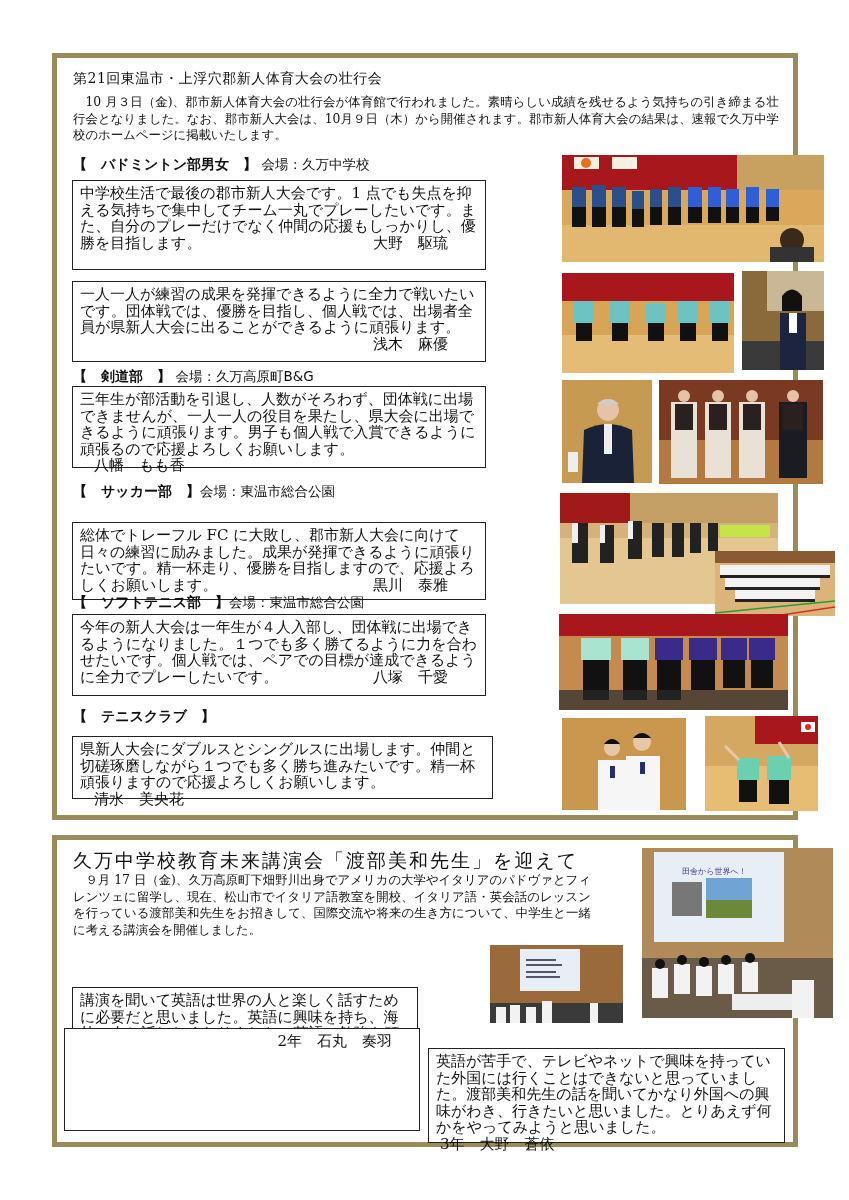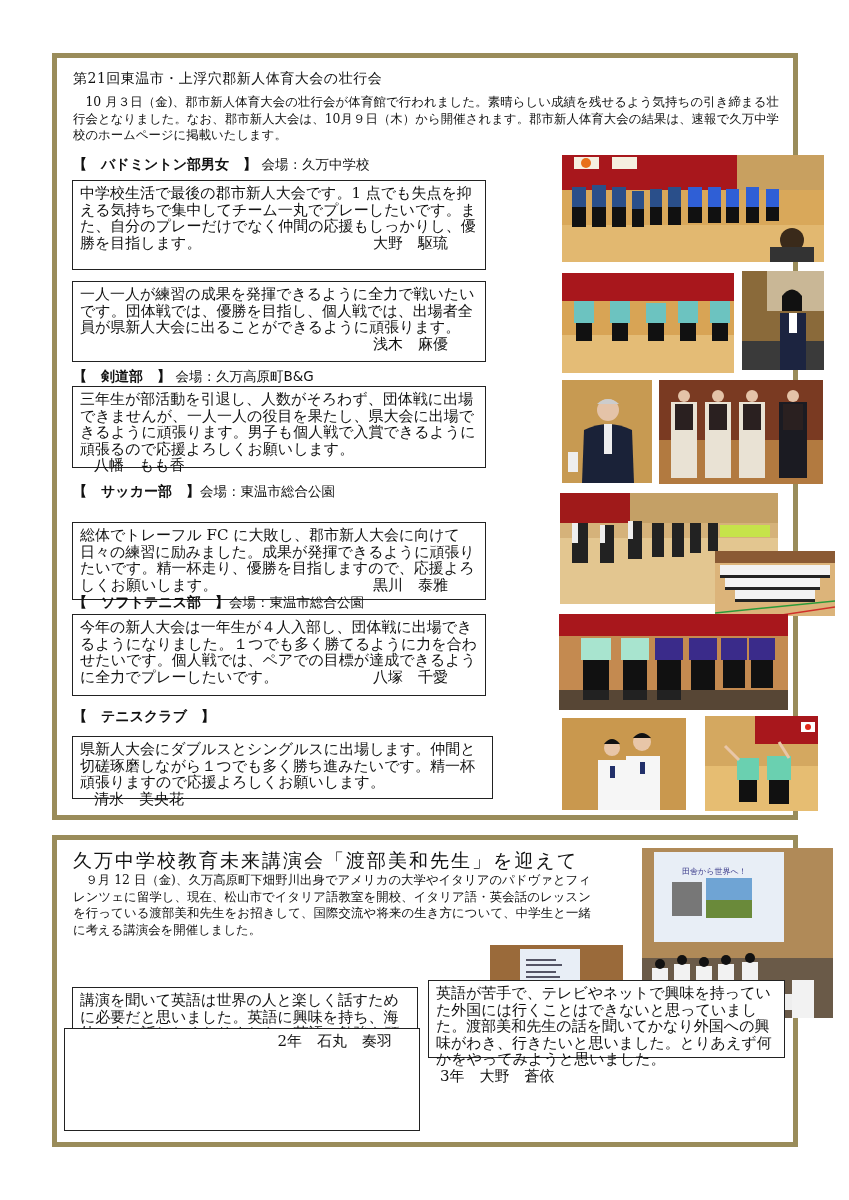--- a/index.html
+++ b/index.html
@@ -282,21 +282,21 @@
         <rect x="64" y="64" width="20" height="24"></rect>
       </g>
     <g stroke="#e8c6a8" stroke-width="3">
         <line x1="34" y1="44" x2="20" y2="30"></line>
         <line x1="84" y1="42" x2="74" y2="26"></line>
       </g>
   </svg>
 </div>
 
 <div class="abs title" style="left:73px; top:848px; font-size:19px; letter-spacing:2px;">久万中学校教育未来講演会「渡部美和先生」を迎えて</div>
-<div class="abs lead" style="left:73px; top:872px; width:518px;">９月 12 日（金)、久万高原町下畑野川出身でアメリカの大学やイタリアのパドヴァとフィレンツェに留学し、現在、松山市でイタリア語教室を開校、イタリア語・英会話のレッスンを行っている渡部美和先生をお招きして、国際交流や将来の生き方について、中学生と一緒に考える講演会を開催しました。</div>
+<div class="abs lead" style="left:73px; top:872px; width:518px;">９月 17 日（金)、久万高原町下畑野川出身でアメリカの大学やイタリアのパドヴァとフィレンツェに留学し、現在、松山市でイタリア語教室を開校、イタリア語・英会話のレッスンを行っている渡部美和先生をお招きして、国際交流や将来の生き方について、中学生と一緒に考える講演会を開催しました。</div>
 
 <div class="photo" style="left:594px; top:848px; width:191px; height:170px;">
   <svg class="ph" viewBox="0 0 191 170" preserveAspectRatio="none">
     <rect width="191" height="170" fill="#b08a58"></rect>
     <rect x="12" y="4" width="130" height="90" fill="#e8eef6"></rect>
     <text x="40" y="26" font-size="8" fill="#3a3a8a">田舎から世界へ！</text>
     <rect x="30" y="34" width="30" height="34" fill="#777"></rect>
     <rect x="64" y="30" width="46" height="40" fill="#6fa4d4"></rect>
       <rect x="64" y="52" width="46" height="18" fill="#6a8a3a"></rect>
     <rect y="110" width="191" height="60" fill="#6a5a48"></rect>
@@ -339,16 +339,16 @@
   </svg>
 </div>
 
 <div class="box" style="left:72px; top:987px; width:346px; height:70px;">
   <span class="txt">講演を聞いて英語は世界の人と楽しく話すために必要だと思いました。英語に興味を持ち、海外の人と話したくなりました。英語の勉強を頑張りたいです。</span>
   <span class="sig" style="margin-right:14px;">1年　大野　樹生</span>
 </div>
 <div class="box" style="left:64px; top:1028px; width:356px; height:103px;">
   <span class="sig" style="margin-right:20px;">2年　石丸　奏羽</span>
 </div>
-<div class="box" style="left:428px; top:980px; width:357px; height:78px;">
+<div class="box" style="left:428px; top:1048px; width:357px; height:95px;">
   <span class="txt">英語が苦手で、テレビやネットで興味を持っていた外国には行くことはできないと思っていました。渡部美和先生の話を聞いてかなり外国への興味がわき、行きたいと思いました。とりあえず何かをやってみようと思いました。</span>
   <span class="sig" style="float:none; margin-left:4px;">3年　大野　蒼依</span>
 </div>
 
 </body></html>

